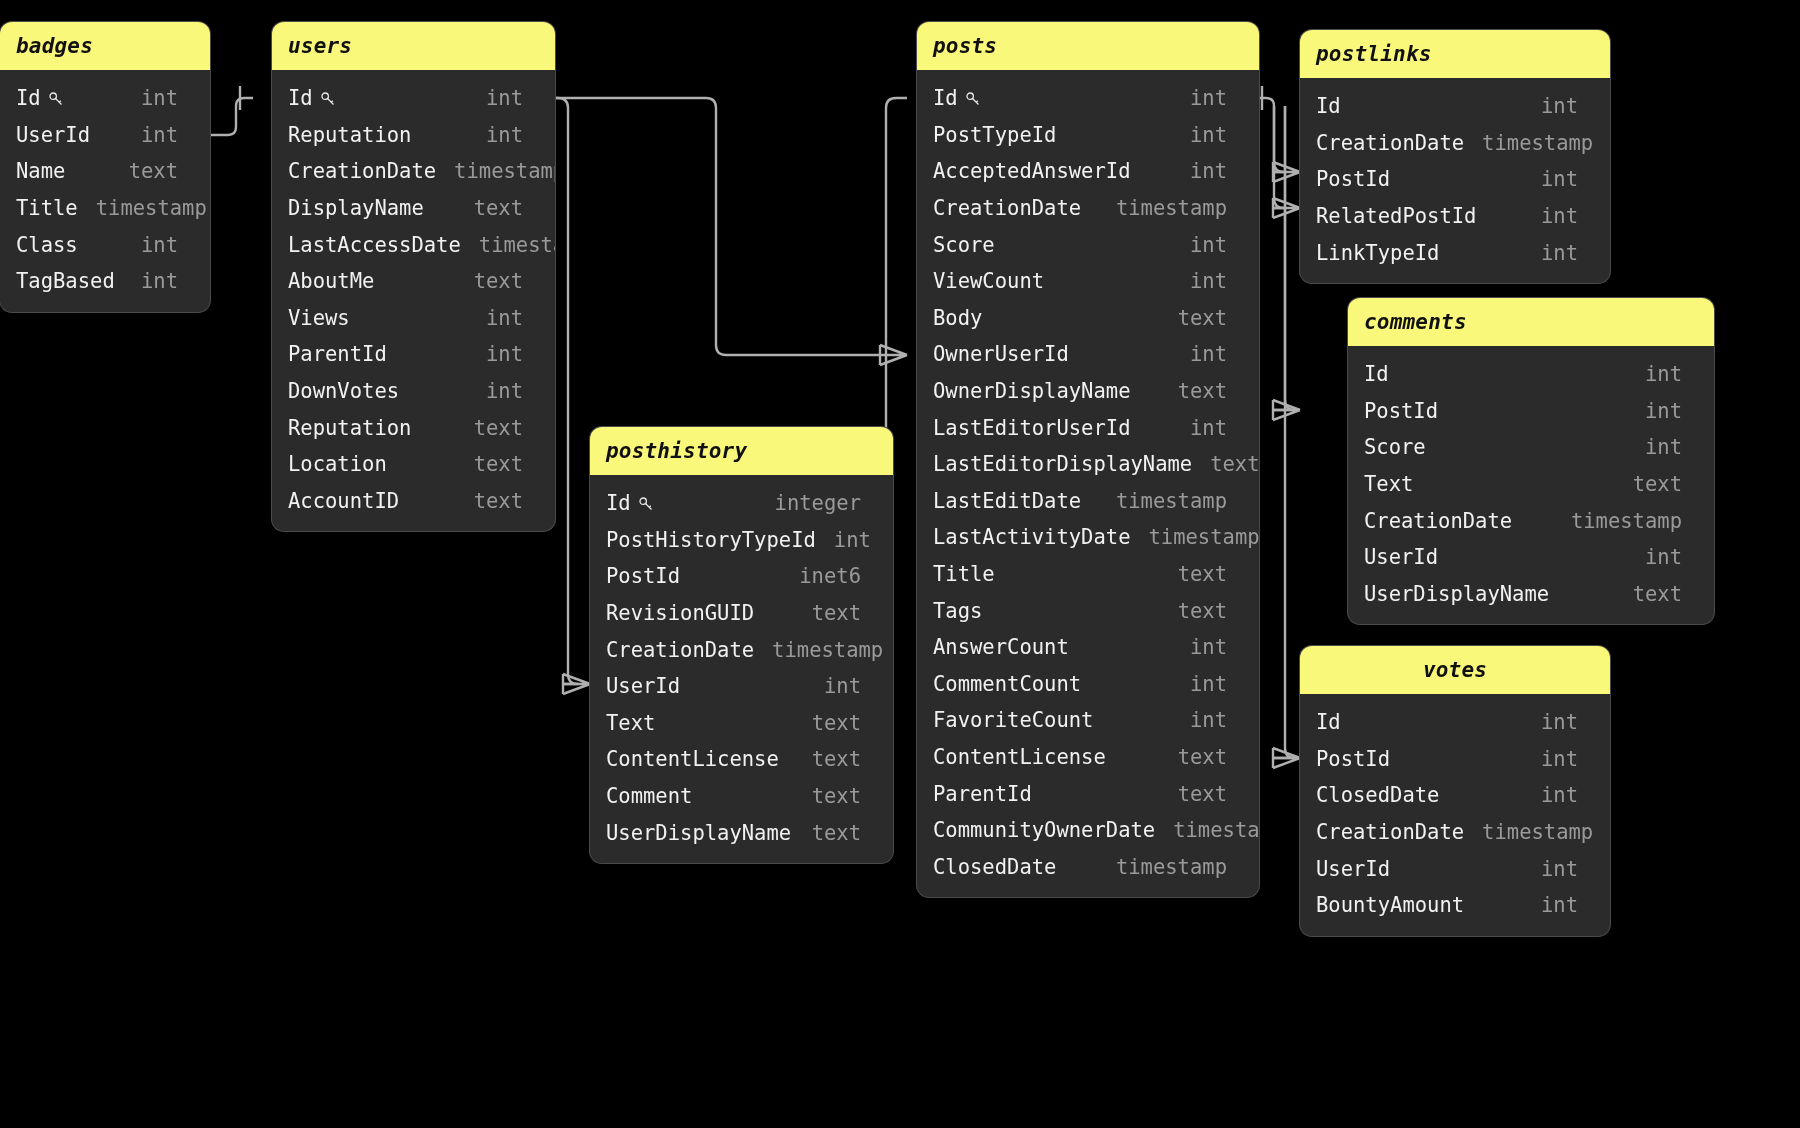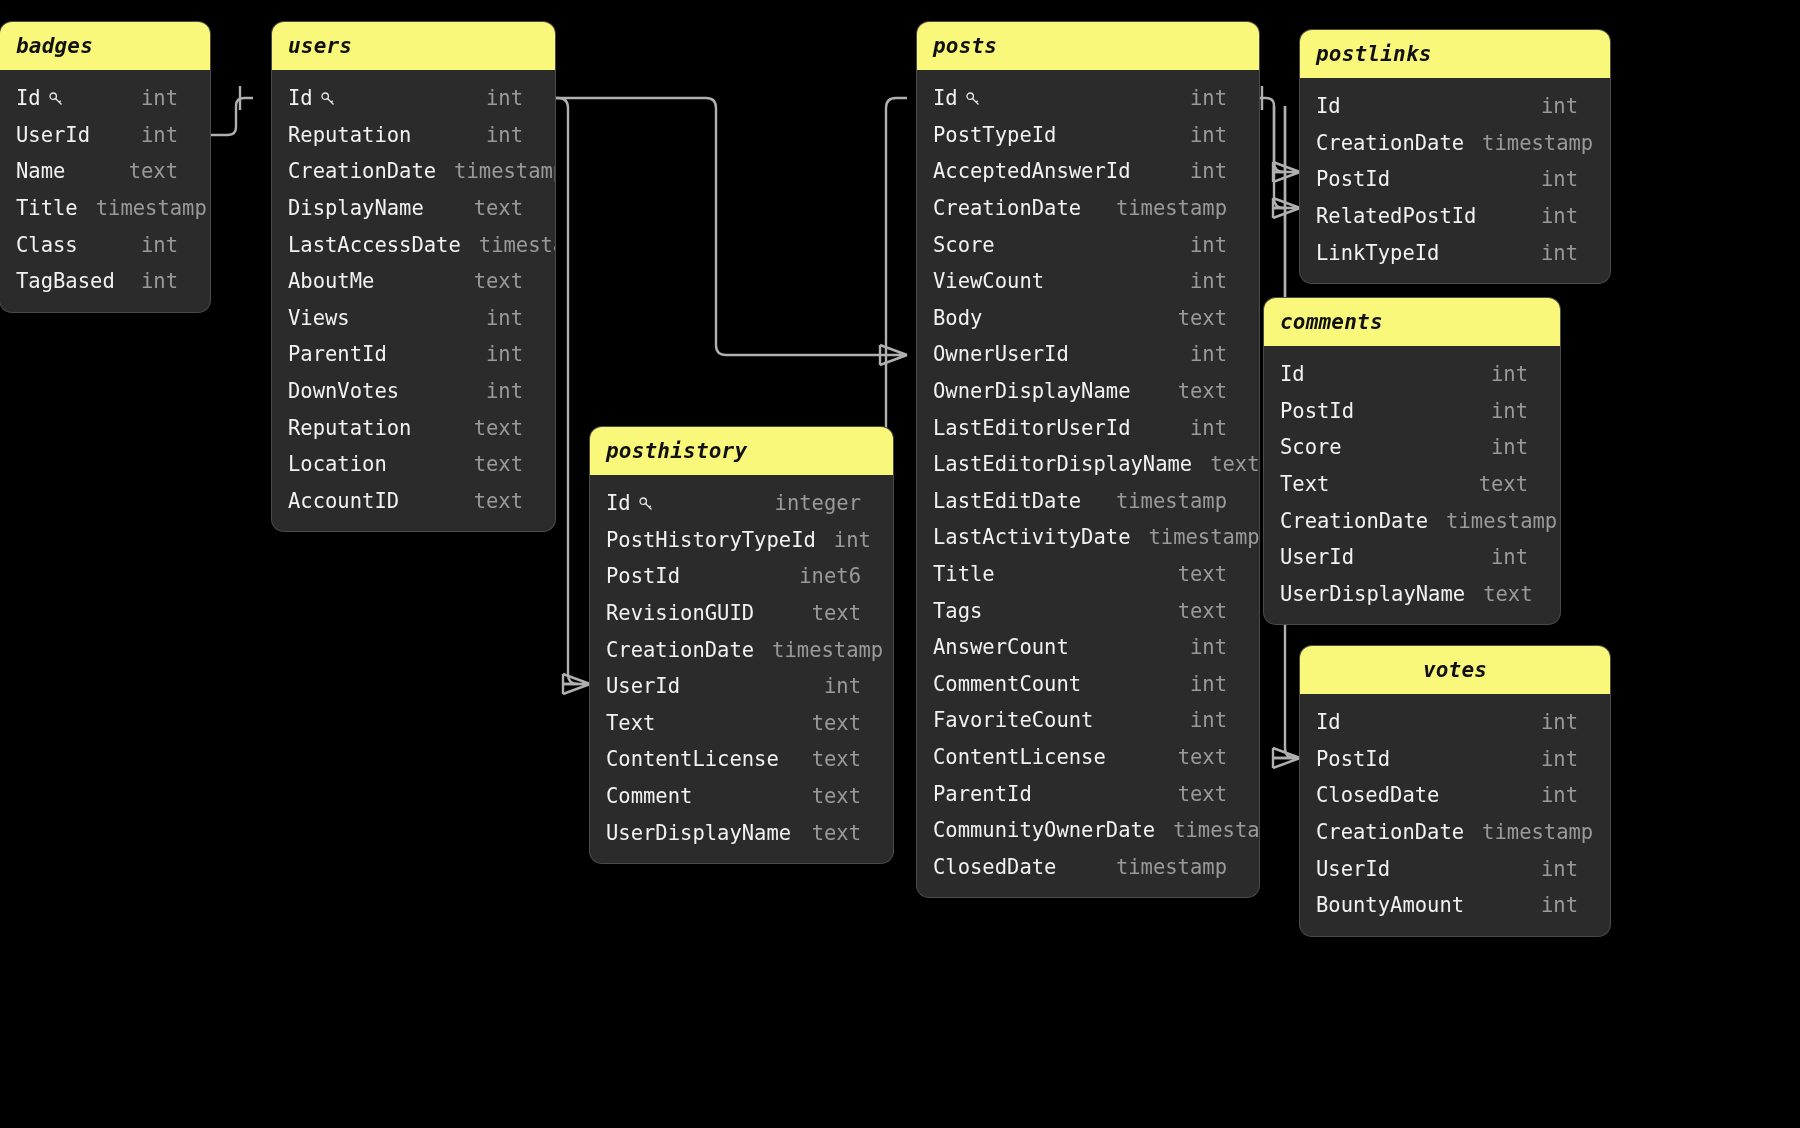--- a/index.html
+++ b/index.html
@@ -512,21 +512,21 @@
           <span class="field-type">int</span>
         </div>
         <div class="field-row">
           <span class="field-name">
             <span>LinkTypeId</span>
           </span>
           <span class="field-type">int</span>
         </div>
       </div>
     </div>
-    <div class="table-card" style="left: 1264px; top: 298px; width: 296px;">
+    <div class="table-card" style="left: 1348px; top: 298px; width: 366px;">
       <div class="table-header">comments</div>
       <div class="table-body">
         <div class="field-row">
           <span class="field-name">
             <span>Id</span>
           </span>
           <span class="field-type">int</span>
         </div>
         <div class="field-row">
           <span class="field-name">

